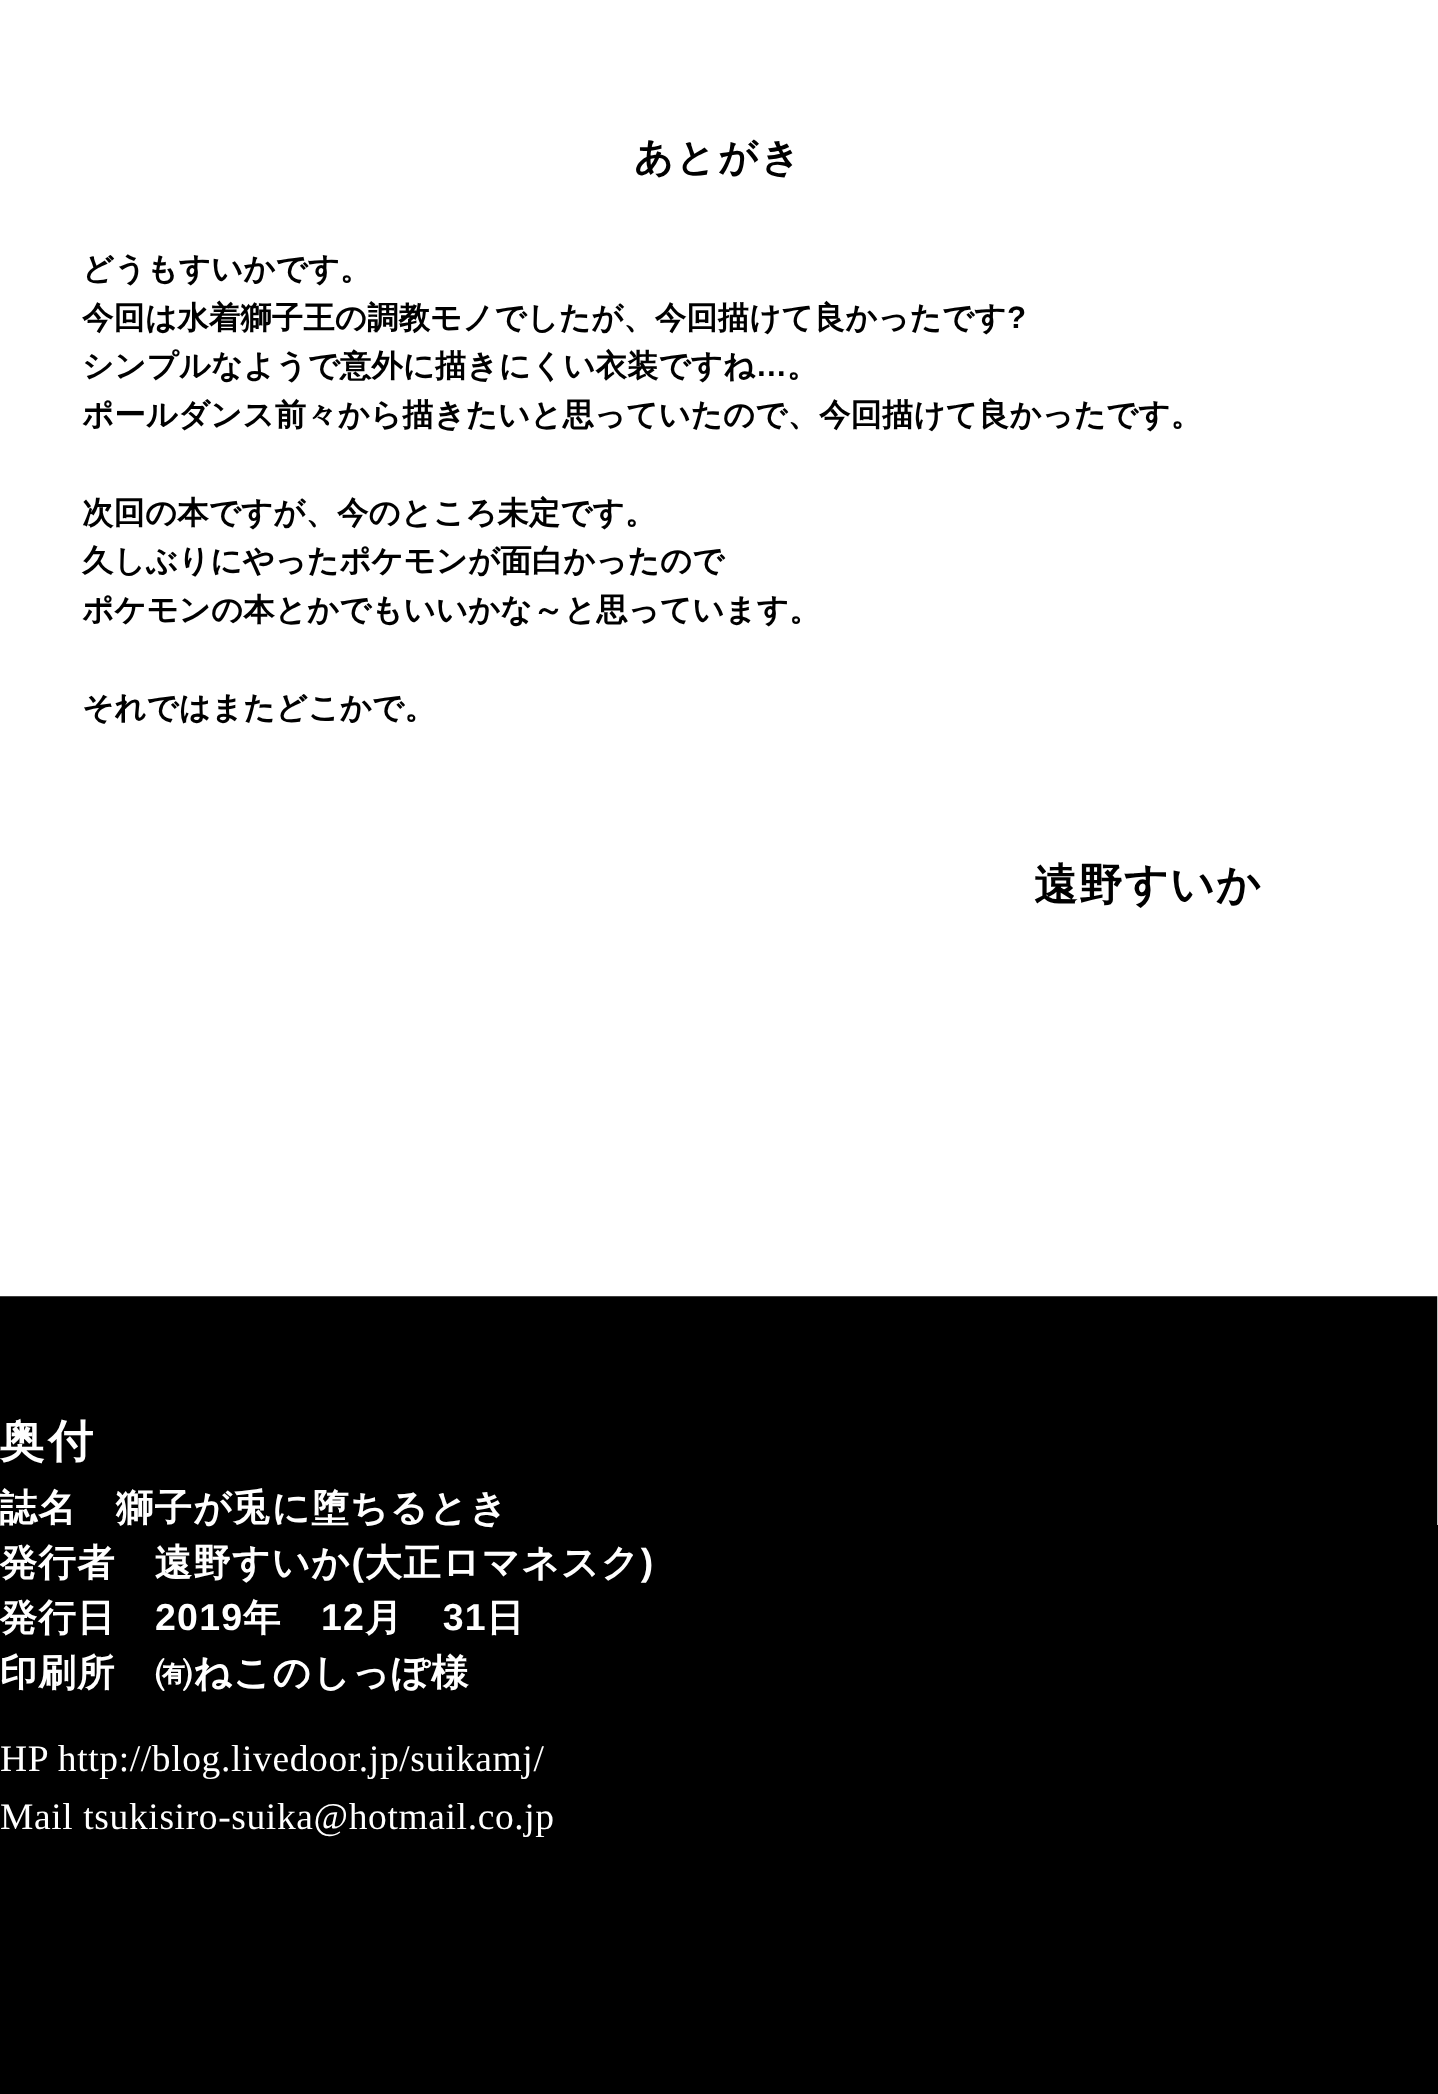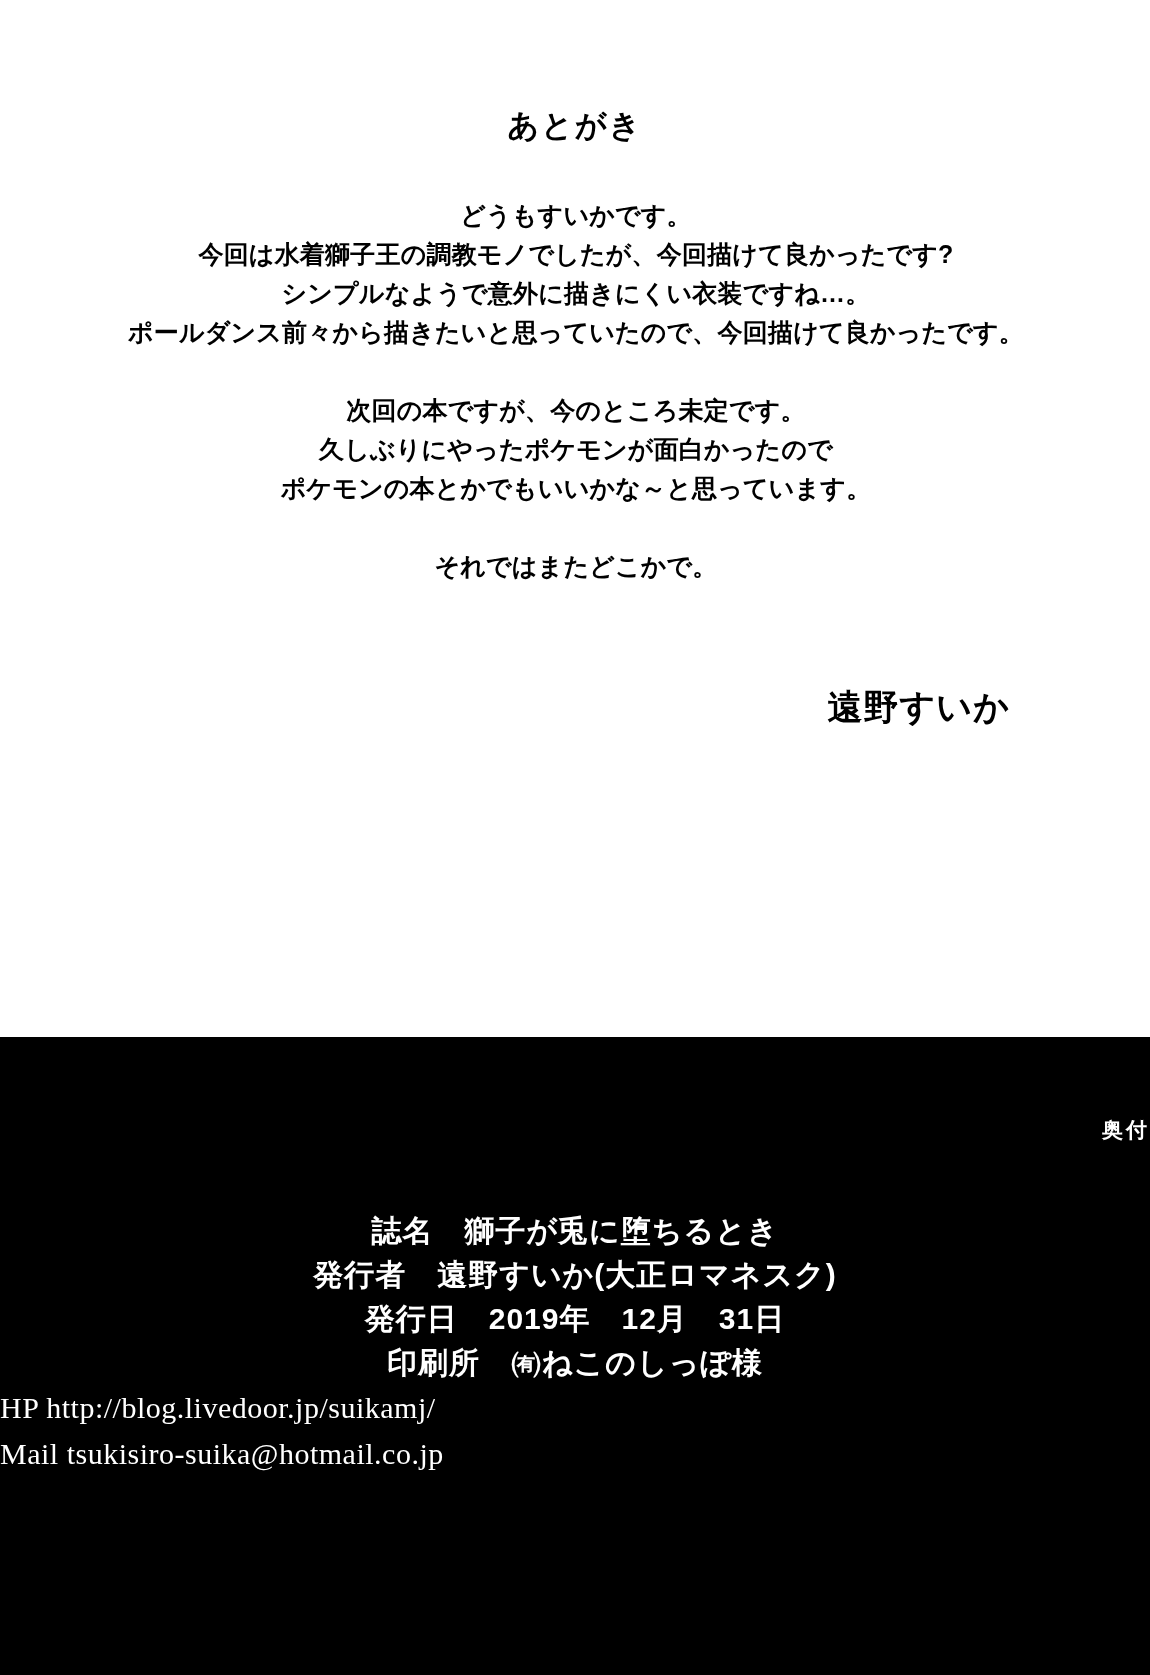--- a/index.html
+++ b/index.html
@@ -43,21 +43,20 @@
   .afterword-body {
     position: absolute;
     left: 66px;
     top: 184px;
     width: 1020px;
     color: #000000;
     font-size: 25px;
     font-weight: bold;
     line-height: 39px;
     letter-spacing: 0.2px;
-    text-align: center;
   }
   .afterword-body p {
     margin: 0;
   }
   .para-gap {
     height: 39px;
   }
   .signature {
     position: absolute;
     right: 140px;
@@ -76,31 +75,31 @@
     width: 1150px;
     height: 650px;
     background: #000000;
     color: #ffffff;
   }
   .colophon-title {
     position: absolute;
     top: 62px;
     left: 0;
     width: 1150px;
-    text-align: right;
-    font-size: 21px;
+    text-align: left;
+    font-size: 36px;
     font-weight: bold;
     letter-spacing: 3px;
   }
   .colophon-block {
     position: absolute;
-    top: 172px;
+    top: 148px;
     left: 0;
     width: 1150px;
-    text-align: center;
+    text-align: left;
     font-size: 30px;
     font-weight: bold;
     line-height: 44px;
     letter-spacing: 1px;
   }
   .colophon-block div {
     white-space: pre;
   }
   .contact-block {
     position: absolute;

